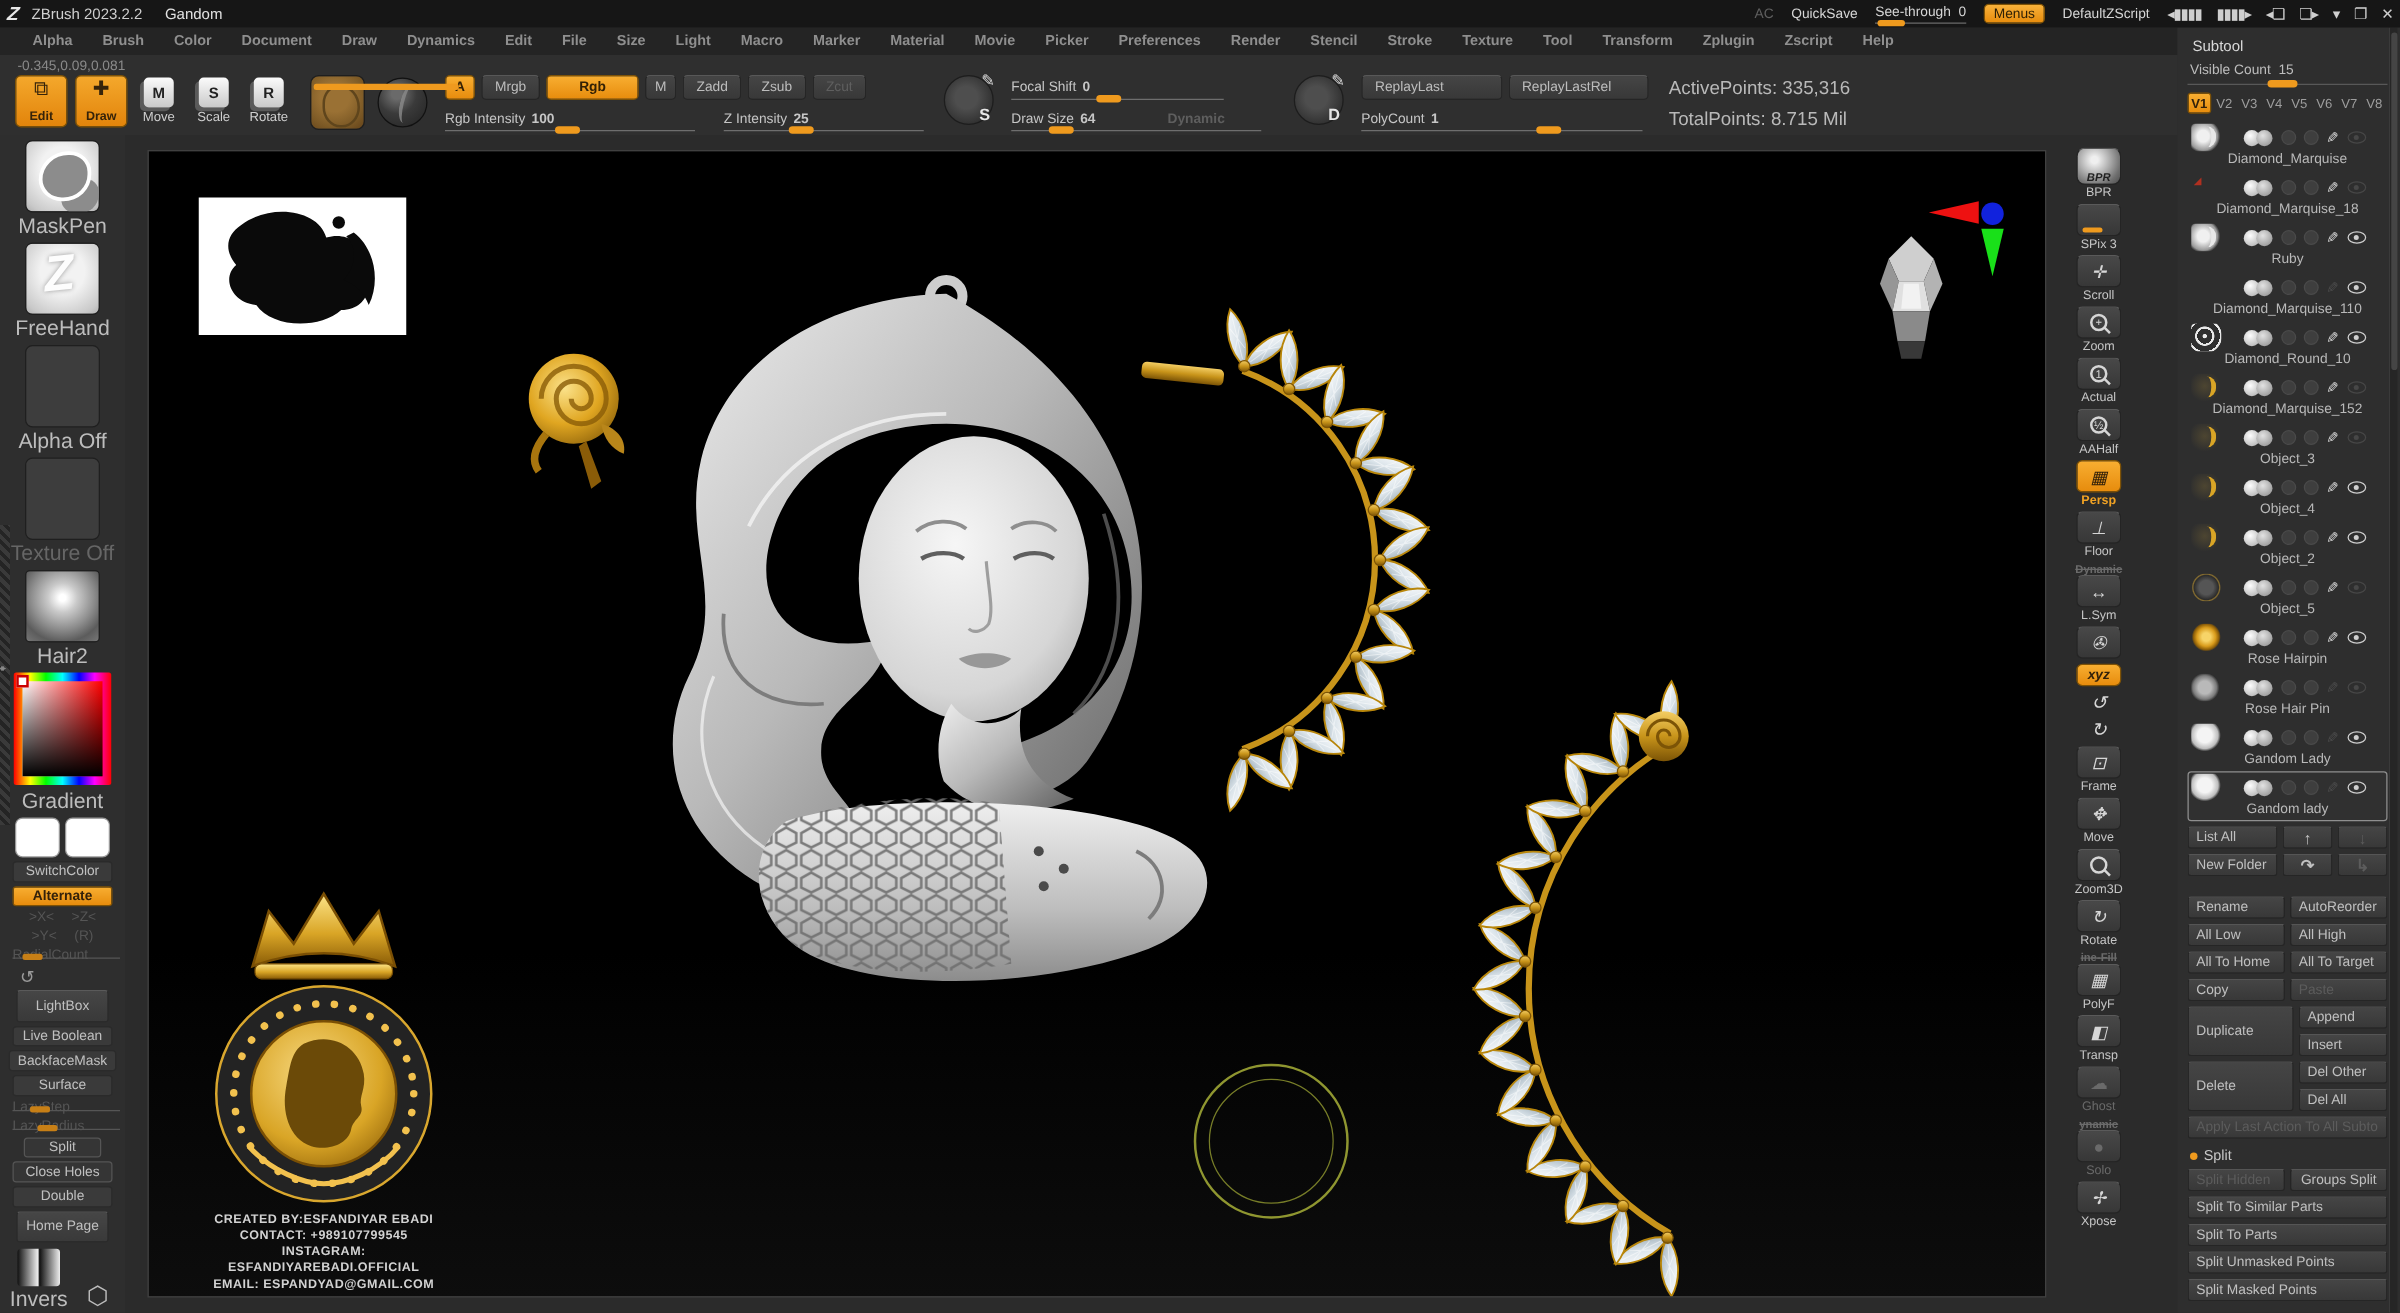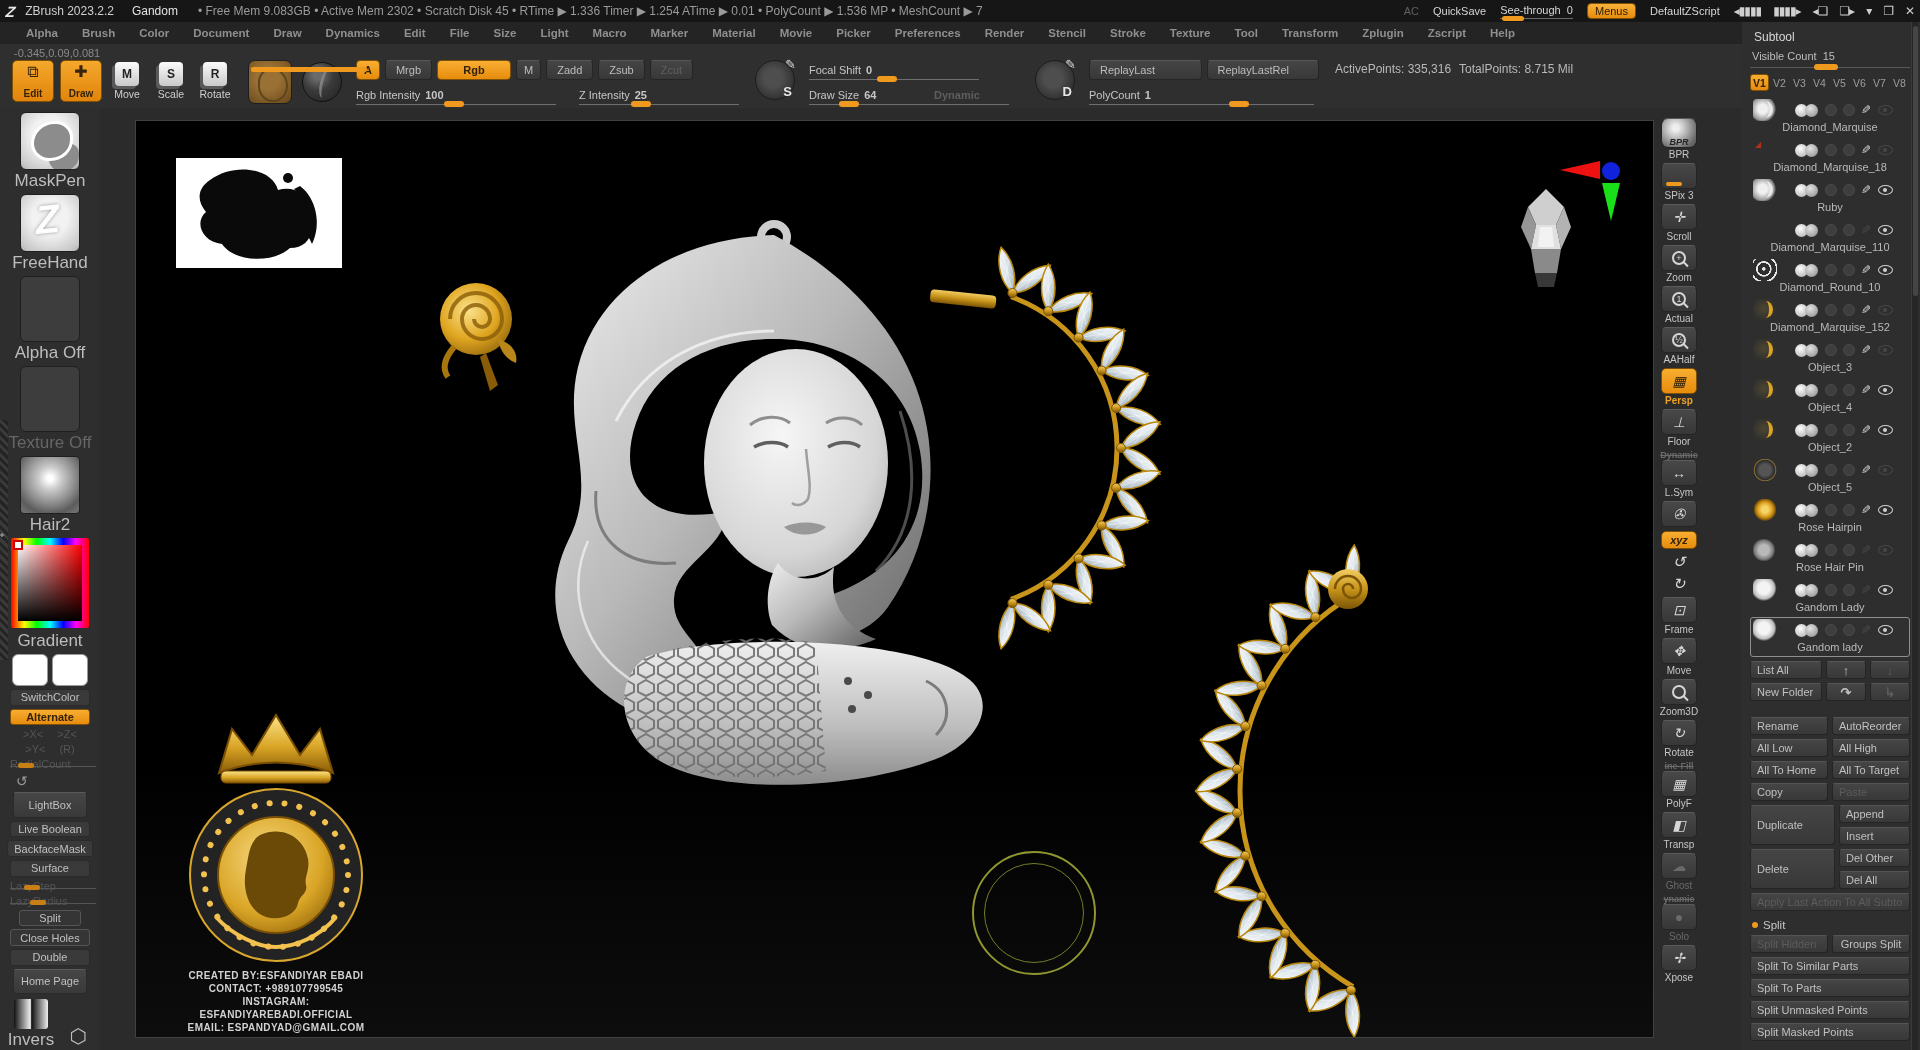--- a/index.html
+++ b/index.html
@@ -63,21 +63,21 @@
   .chip.on { background:linear-gradient(#f8ae31,#e78c0d); color:#332105; border-color:#7e5206; font-weight:bold;}
   .chip.dim { color:#5f5f5f; }
   .slider { position:relative; height:20px; display:flex; align-items:center; gap:5px; color:#c6c6c6; }
   .slider .track { position:absolute; left:0; right:0; bottom:0; height:1px; background:#6e6e6e; }
   .slider .nub { position:absolute; bottom:-2px; width:20px; height:6px; background:#ef9a1e; border-radius:3px; }
   .dial { width:40px; height:40px; border-radius:50%; position:relative; margin-left:10px;
     background:radial-gradient(circle at 45% 45%, #4e4e4e 0 30%, #333 70%, #272727 100%);
     border:1px solid #1d1d1d; color:#e6e6e6; }
   .dial .letter { position:absolute; right:2px; bottom:0; font-weight:bold; font-size:13px;}
   .dial::after { content:"✎"; position:absolute; right:-2px; top:-4px; font-size:13px; color:#dadada;}
-  .ptstats { margin-left:10px; color:#b9b9b9; display:flex; flex-direction:row; gap:8px; padding-top:2px; font-size:12px;}
+  .ptstats { margin-left:10px; color:#b9b9b9; display:flex; flex-direction:column; gap:8px; padding-top:2px; font-size:15px;}
   #shelf-underbar { position:absolute; left:251px; top:67px; width:116px; height:5px; background:#ef9a1e; border-radius:2px;}
 
   
   #lefttray { position:absolute; left:0; top:108px; width:100px; height:942px; background:#2e2e2e;
     display:flex; flex-direction:column; align-items:center; padding-top:4px; gap:3px; }
   .thumbcell { display:flex; flex-direction:column; align-items:center; gap:1px; }
   .thumb { width:60px; height:58px; border-radius:6px; border:1px solid #1f1f1f; background:#3a3a3a; position:relative; overflow:hidden;}
   .thumb.light { background:radial-gradient(circle at 50% 40%, #f2f2f2 0 40%, #c9c9c9 85%, #b0b0b0 100%); }
   .thumb.maskpen::after { content:""; position:absolute; left:10px; top:8px; width:36px; height:34px;
     background:#8c8c8c; border-radius:58% 42% 55% 45%; box-shadow:12px 16px 0 -6px #8c8c8c; border:3px solid #fff; }
@@ -106,21 +106,21 @@
   .minislider .lab { color:#555; }
   #rotIcon { color:#9a9a9a; font-size:14px; align-self:flex-start; margin-left:16px;}
   #inversrow { display:flex; gap:10px; align-items:flex-end; margin-top:2px;}
   .inversicon { width:34px; height:30px; background:linear-gradient(90deg,#111,#eee 48%,#111 52%,#eee); border-radius:3px; position:relative;}
   .boxicon { width:28px; height:28px; color:#bdbdbd; font-size:20px; display:flex; align-items:center; justify-content:center;}
   #trayhandle { position:absolute; left:0px; top:420px; width:8px; height:240px;
     background:repeating-linear-gradient(45deg,#3a3a3a 0 3px,#242424 3px 6px); }
   #trayhandle::after{ content:"◂▸"; position:absolute; left:-1px; top:110px; color:#888; font-size:8px; letter-spacing:-2px;}
 
   
-  #canvas { position:absolute; left:135px; top:120px; width:1519px; height:918px;
+  #canvas { position:absolute; left:118px; top:120px; width:1519px; height:918px;
     background:linear-gradient(#000 0 70%, #0d0d0d); border:1px solid #404040; overflow:hidden; }
   #alphaThumb { position:absolute; left:40px; top:37px; width:166px; height:110px; background:#fff; }
   #axis-red { position:absolute; left:1424px; top:40px; width:0; height:0;
     border-top:9px solid transparent; border-bottom:9px solid transparent; border-right:40px solid #ee1111; }
   #axis-blue { position:absolute; left:1466px; top:41px; width:18px; height:18px; border-radius:50%; background:#1122dd; }
   #axis-green { position:absolute; left:1466px; top:62px; width:0; height:0;
     border-left:9px solid transparent; border-right:9px solid transparent; border-top:38px solid #19e019; }
   #ringCursor { position:absolute; left:836px; top:730px; width:124px; height:124px; border-radius:50%;
     border:2px solid #8f9630; }
   #ringCursor::after { content:""; position:absolute; inset:10px; border-radius:50%; border:1px solid #777d28; }
@@ -207,21 +207,20 @@
   .rp-wide { margin-top:4px; }
   .arrowbtn { flex:none; width:40px; justify-content:center; font-size:13px; font-weight:bold;}
 </style>
 </head>
 <body>
 
 <div id="titlebar">
   <span id="zlogo">Z</span>
   <span class="tb-app">ZBrush 2023.2.2</span>
   <span class="tb-proj">Gandom</span>
-  <span class="tb-stats">• Free Mem 9.083GB • Active Mem 2302 • Scratch Disk 45 •  RTime ▶ 1.336  Timer ▶ 1.254  ATime ▶ 0.01 • PolyCount ▶ 1.536 MP  • MeshCount ▶ 7</span>
   <div id="tb-right">
     <span class="tb-dim">AC</span>
     <span class="tb-btn">QuickSave</span>
     <span class="seethrough">
       <span>See-through</span>&nbsp;
       <span>0</span>
       <span class="nub"></span>
     </span>
     <span class="btn-orange">Menus</span>
     <span class="tb-btn">DefaultZScript</span>

